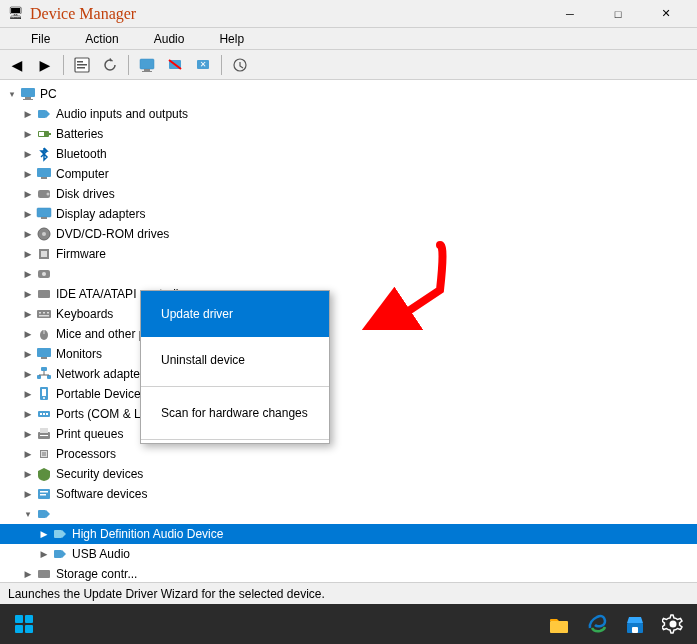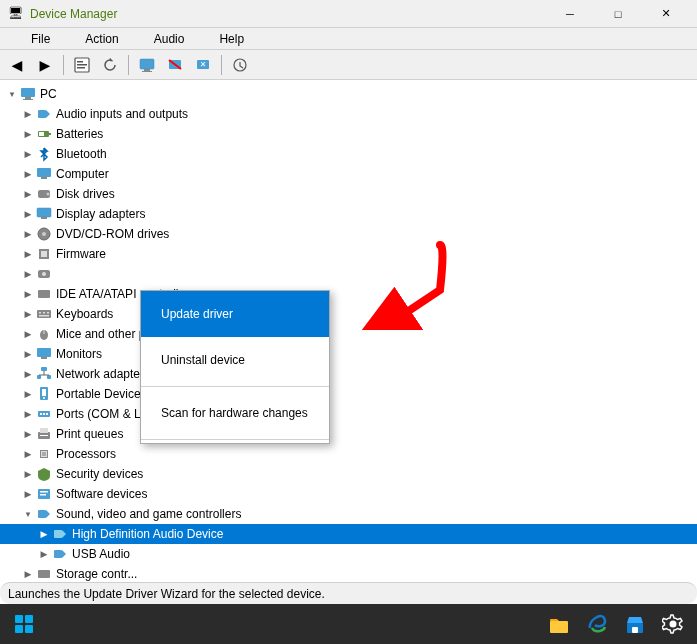--- a/index.html
+++ b/index.html
@@ -21,22 +21,23 @@
       align-items: center;
       padding: 0 8px;
       border-bottom: 1px solid #d0d0d0;
     }
     .title-bar-icon {
       width: 16px;
       height: 16px;
       margin-right: 6px;
     }
     .title-bar-text {
-      font-size: 12px;
-      color: #4d7c0f;
+      font-size: 16px;
+      color: #c2410c;
+      font-family: Liberation Serif, serif;
     }
     .title-bar-controls {
       margin-left: auto;
       display: flex;
       gap: 2px;
     }
     .title-btn {
       width: 46px;
       height: 28px;
       border: none;
@@ -187,21 +188,20 @@
       left: 0;
       right: 0;
       height: 22px;
       background: #f0f0f0;
       border-top: 1px solid #d0d0d0;
       display: flex;
       align-items: center;
       padding: 0 8px;
       font-size: 12px;
       color: #000;
-      border-radius: 10px;
     }
 
     
     .taskbar {
       position: absolute;
       bottom: 0;
       left: 0;
       right: 0;
       height: 40px;
       background: rgba(32,32,32,0.95);
@@ -549,21 +549,20 @@
     </div>
 
     <div class="tree-item indent-1">
       <span class="expand-btn">▾</span>
       <span class="tree-icon">
         <svg width="16" height="16" viewBox="0 0 16 16">
             <rect x="2" y="4" width="8" height="8" rx="1" fill="#4a9fd4"></rect>
             <polygon points="10,4 14,8 10,12" fill="#4a9fd4"></polygon>
           </svg>
       </span>
-      <span class="tree-label">Sound, video and game controllers</span>
     </div>
 
     <div class="tree-item indent-2 selected">
       <span class="expand-btn" style="color:#fff;">▶</span>
       <span class="tree-icon">
         <svg width="16" height="16" viewBox="0 0 16 16">
             <rect x="2" y="4" width="8" height="8" rx="1" fill="#87ceeb"></rect>
             <polygon points="10,4 14,8 10,12" fill="#87ceeb"></polygon>
           </svg>
       </span>

